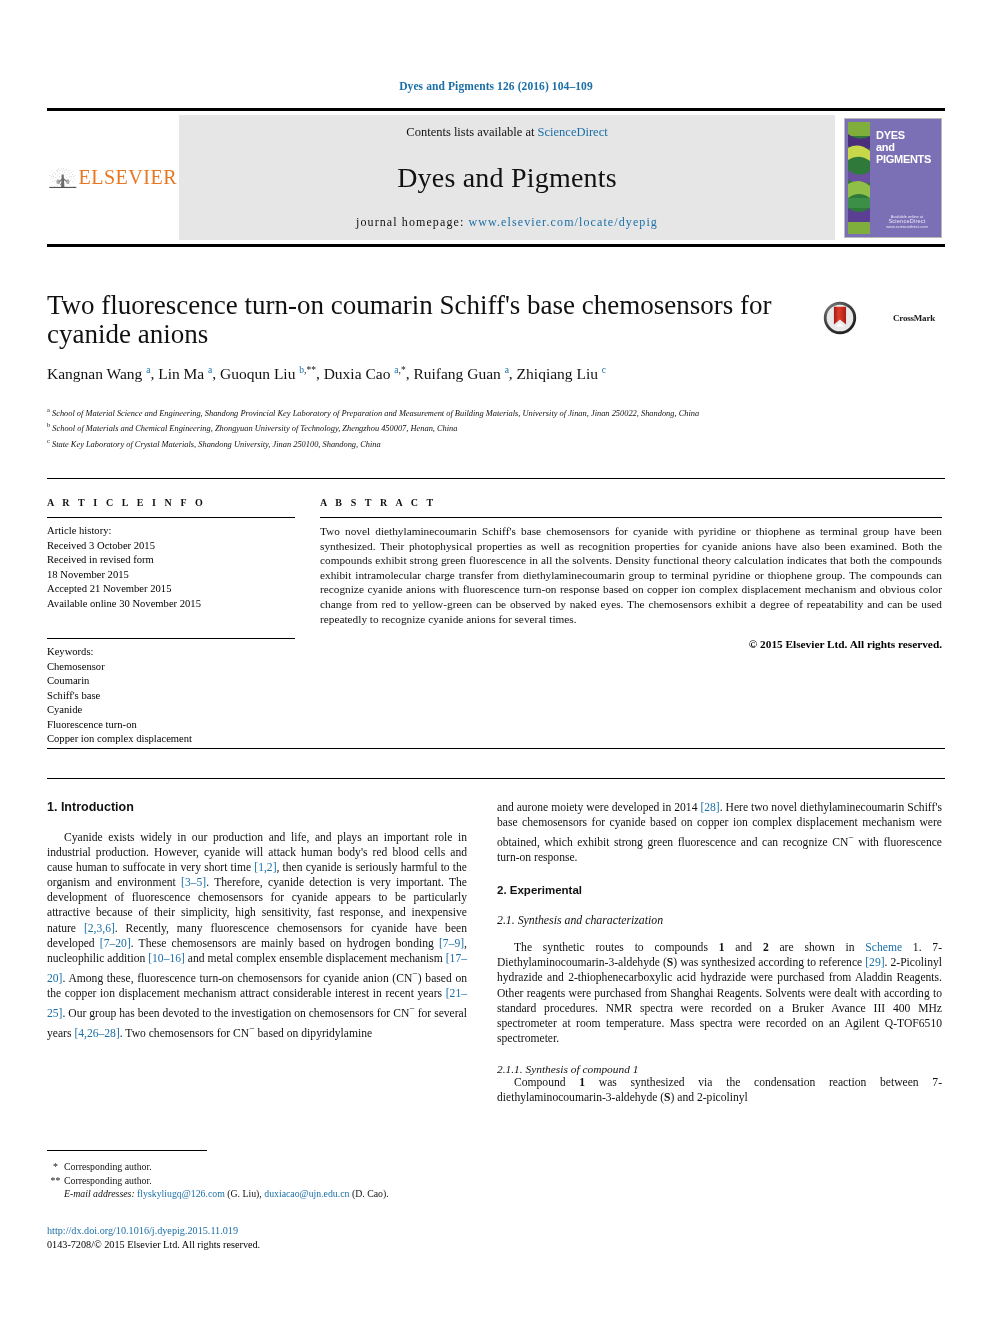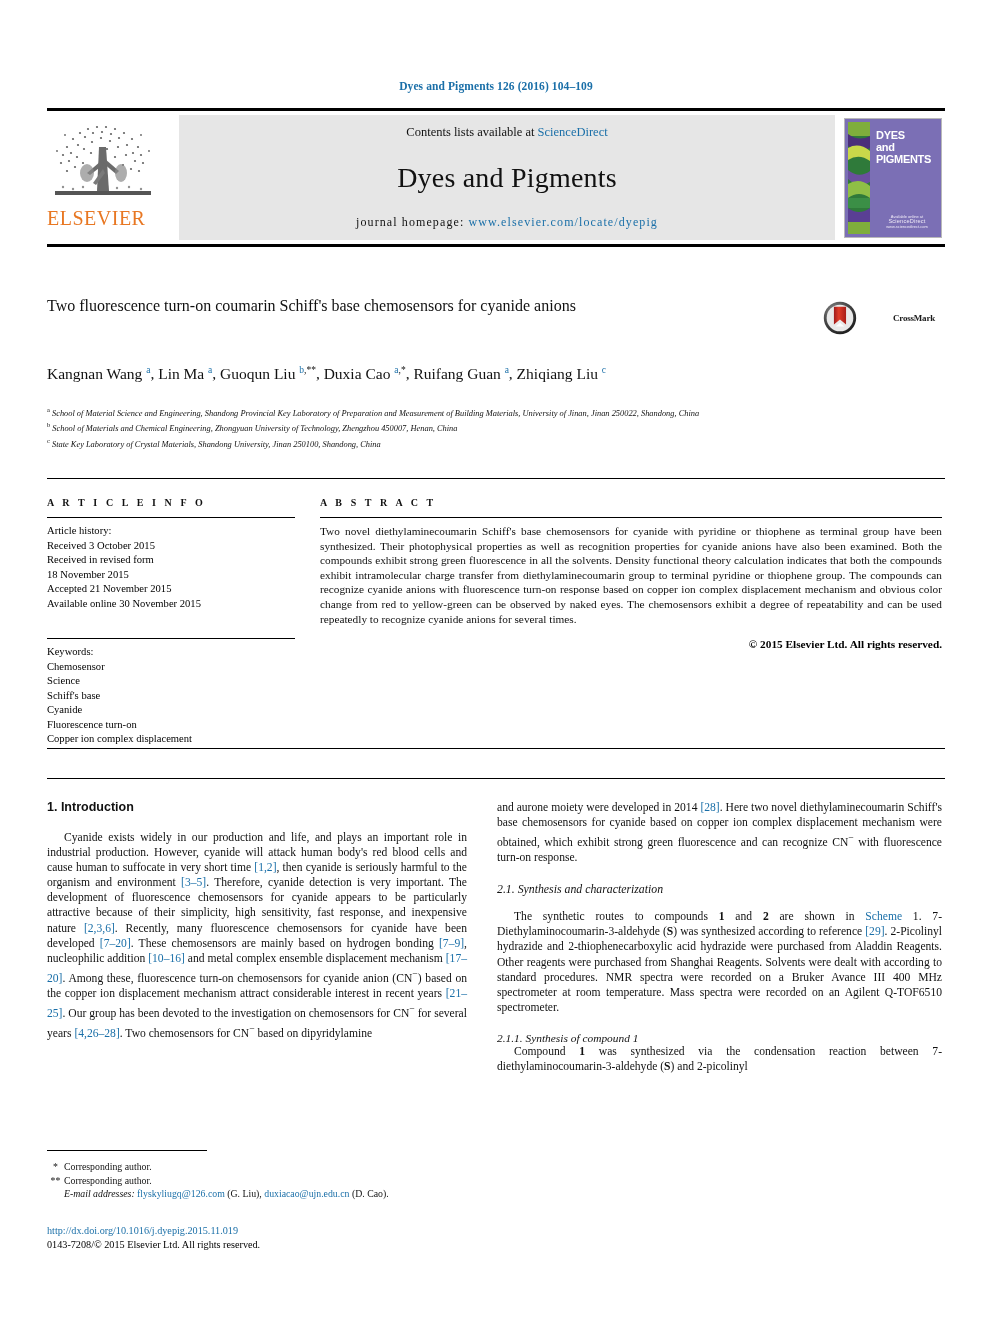--- a/index.html
+++ b/index.html
@@ -50,22 +50,22 @@
     display: flex;
     align-items: stretch;
     height: 125px;
     margin-top: 4px;
     margin-bottom: 4px;
   }
   .elsevier-block {
     width: 130px;
     flex: 0 0 130px;
     display: flex;
-    flex-direction: column;
-    align-items: flex-start;
+    flex-direction: row;
+    align-items: center;
     justify-content: flex-start;
     padding-top: 2px;
   }
   .tree-svg { display:block; }
   .elsevier-word {
     font-family: "Liberation Serif", serif;
     font-size: 20px;
     letter-spacing: .5px;
     color: #E87722;
     font-weight: 400;
@@ -146,21 +146,21 @@
   .cover-foot .sd2 { font-size:5.6px; letter-spacing:.2px; }
 
   
   .title-area {
     position: absolute;
     left: 47px; top: 283px;
     width: 790px;
   }
   .art-title {
     font-family: "Liberation Serif", serif;
-    font-size: 16px;
+    font-size: 27px;
     line-height: 29px;
     color: #111;
     font-weight: 400;
     margin: 0;
   }
   .crossmark {
     position: absolute;
     left: 823px; top: 287px;
     width: 112px;
     height: 46px;
@@ -514,21 +514,21 @@
       <div>Received in revised form</div>
       <div>18 November 2015</div>
       <div>Accepted 21 November 2015</div>
       <div>Available online 30 November 2015</div>
     </div>
     <div class="kw-block">
       <div class="hr-sm"></div>
       <div class="kw-label">Keywords:</div>
       <div class="kw-list">
         <div>Chemosensor</div>
-        <div>Science</div>
+        <div>Coumarin</div>
         <div>Schiff's base</div>
         <div>Cyanide</div>
         <div>Fluorescence turn-on</div>
         <div>Copper ion complex displacement</div>
       </div>
     </div>
   </div>
 
   <div class="abstract-col">
     <div class="sec-head">A B S T R A C T</div>
@@ -537,20 +537,21 @@
     <div class="copyright">© 2015 Elsevier Ltd. All rights reserved.</div>
   </div>
 
   <div class="col-left">
     <div class="h1">1. Introduction</div>
     <p class="para">Cyanide exists widely in our production and life, and plays an important role in industrial production. However, cyanide will attack human body's red blood cells and cause human to suffocate in very short time <span class="ref">[1,2]</span>, then cyanide is seriously harmful to the organism and environment <span class="ref">[3–5]</span>. Therefore, cyanide detection is very important. The development of fluorescence chemosensors for cyanide appears to be particularly attractive because of their simplicity, high sensitivity, fast response, and inexpensive nature <span class="ref">[2,3,6]</span>. Recently, many fluorescence chemosensors for cyanide have been developed <span class="ref">[7–20]</span>. These chemosensors are mainly based on hydrogen bonding <span class="ref">[7–9]</span>, nucleophilic addition <span class="ref">[10–16]</span> and metal complex ensemble displacement mechanism <span class="ref">[17–20]</span>. Among these, fluorescence turn-on chemosensors for cyanide anion (CN<sup>−</sup>) based on the copper ion displacement mechanism attract considerable interest in recent years <span class="ref">[21–25]</span>. Our group has been devoted to the investigation on chemosensors for CN<sup>−</sup> for several years <span class="ref">[4,26–28]</span>. Two chemosensors for CN<sup>−</sup> based on dipyridylamine</p>
   </div>
 
   <div class="col-right">
     <p class="para noindent">and aurone moiety were developed in 2014 <span class="ref">[28]</span>. Here two novel diethylaminecoumarin Schiff's base chemosensors for cyanide based on copper ion complex displacement mechanism were obtained, which exhibit strong green fluorescence and can recognize CN<sup>−</sup> with fluorescence turn-on response.</p>
+    <div class="h2">2. Experimental</div>
     <div class="h3">2.1. Synthesis and characterization</div>
     <p class="para">The synthetic routes to compounds <span class="bold">1</span> and <span class="bold">2</span> are shown in <span class="ref">Scheme</span> 1. 7-Diethylaminocoumarin-3-aldehyde (<span class="bold">S</span>) was synthesized according to reference <span class="ref">[29]</span>. 2-Picolinyl hydrazide and 2-thiophenecarboxylic acid hydrazide were purchased from Aladdin Reagents. Other reagents were purchased from Shanghai Reagents. Solvents were dealt with according to standard procedures. NMR spectra were recorded on a Bruker Avance III 400 MHz spectrometer at room temperature. Mass spectra were recorded on an Agilent Q-TOF6510 spectrometer.</p>
     <div class="h4">2.1.1. Synthesis of compound 1</div>
     <p class="para">Compound <span class="bold">1</span> was synthesized via the condensation reaction between 7-diethylaminocoumarin-3-aldehyde (<span class="bold">S</span>) and 2-picolinyl</p>
   </div>
 
   <div class="foot-rule"></div>
   <div class="footnotes">
     <div class="fn-row">
       <span class="mark">*</span>

